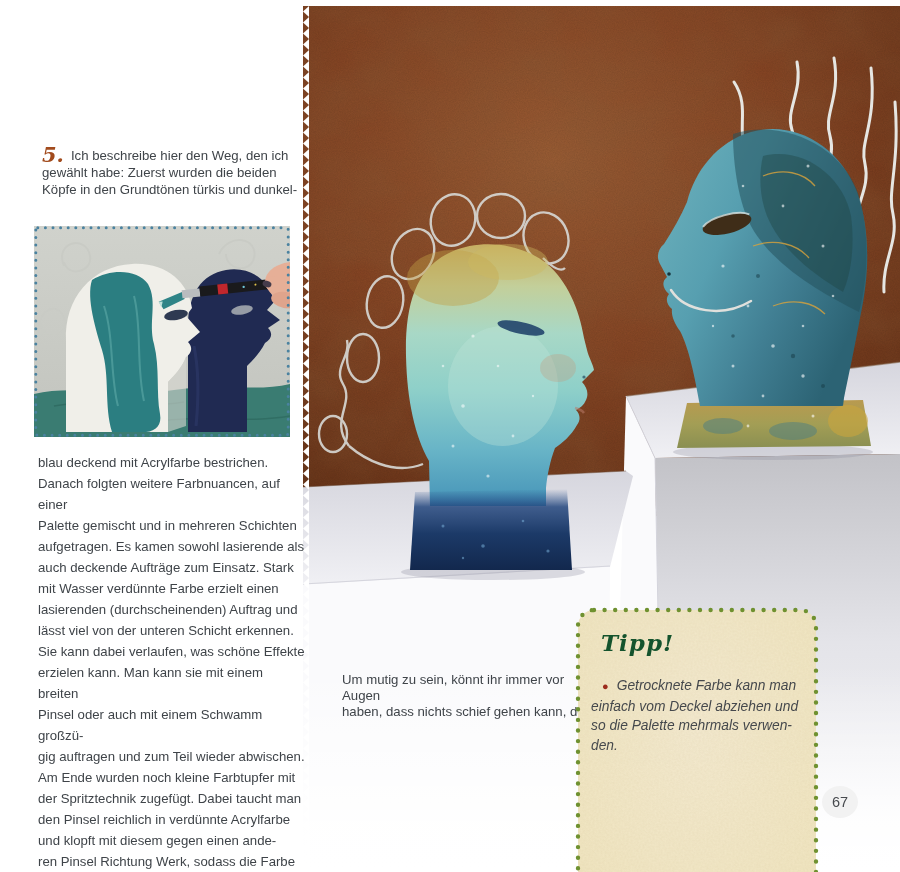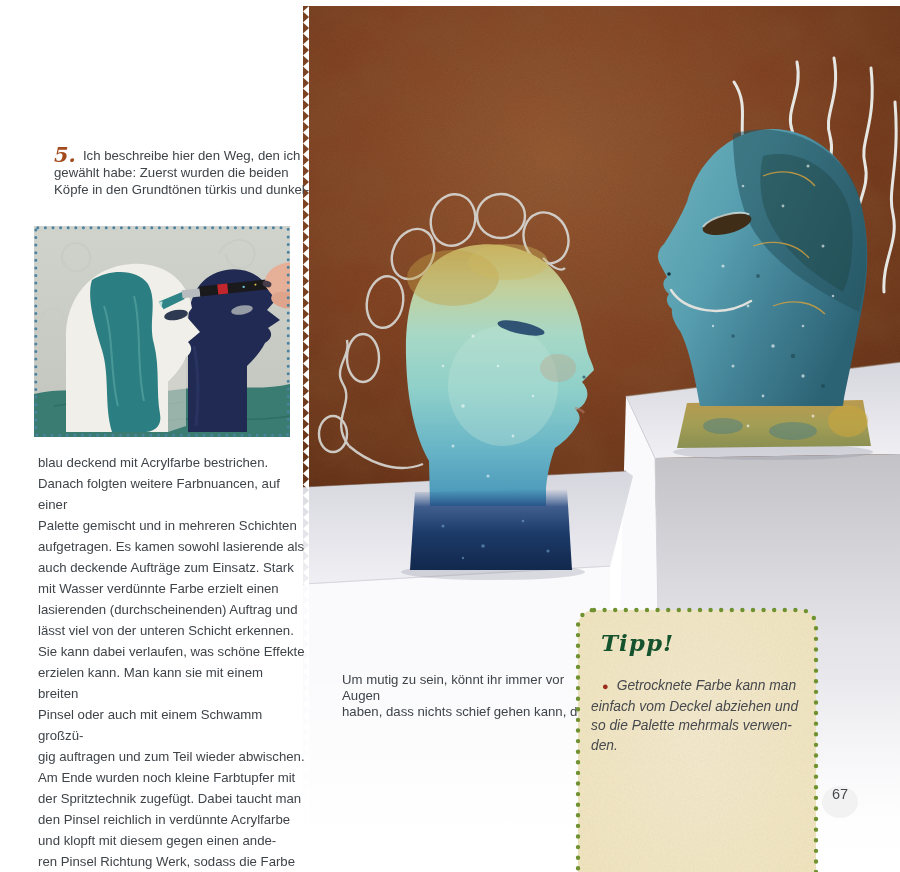--- a/index.html
+++ b/index.html
@@ -6,21 +6,21 @@
   body{
     width:900px;height:872px;position:relative;overflow:hidden;
     background:#ffffff;
     font-family:"Liberation Sans",sans-serif;
     color:#3f4449;
   }
   .abs{position:absolute;}
   .pre{white-space:pre-line;}
 
   
-  .step-intro{left:54px;top:144px;width:262px;font-size:13.2px;line-height:17px;}
+  .step-intro{left:42px;top:144px;width:262px;font-size:13.2px;line-height:17px;}
   .step-num{
     font-family:"DejaVu Serif",serif;font-style:italic;font-weight:bold;
     font-size:21px;color:#a24b1d;margin-right:7px;position:relative;top:2px;
   }
   .left-body{left:38px;top:452px;width:268px;font-size:13.2px;line-height:21px;}
 
   
   .small-photo{left:34px;top:226px;width:256px;height:211px;}
 
   
@@ -39,21 +39,21 @@
     font-family:"DejaVu Serif",serif;font-style:italic;font-weight:bold;
     font-size:23px;color:#14532d;letter-spacing:1px;
   }
   .tip-items{margin:20px 20px 0 16px;font-style:italic;font-size:13.8px;line-height:19.5px;color:#45484c;}
   .tip-item + .tip-item{margin-top:11px;}
   .tip-bullet{color:#9c2c1c;font-size:11px;margin:0 8px 0 11px;font-style:normal;}
 
   
   .page-num{
     left:822px;top:786px;width:36px;height:32px;border-radius:50%;
-    background:#f2f2f2;display:flex;justify-content:center;
+    background:#f2f2f2;display:flex;align-items:center;justify-content:center;
     font-size:14.5px;color:#46494d;
   }
 </style>
 </head>
 <body>
 
 <div class="abs main-photo">
   <svg width="597" height="866" viewBox="0 0 597 866">
     <defs>
       <radialGradient id="wallG" cx="0.42" cy="0.30" r="0.9">

